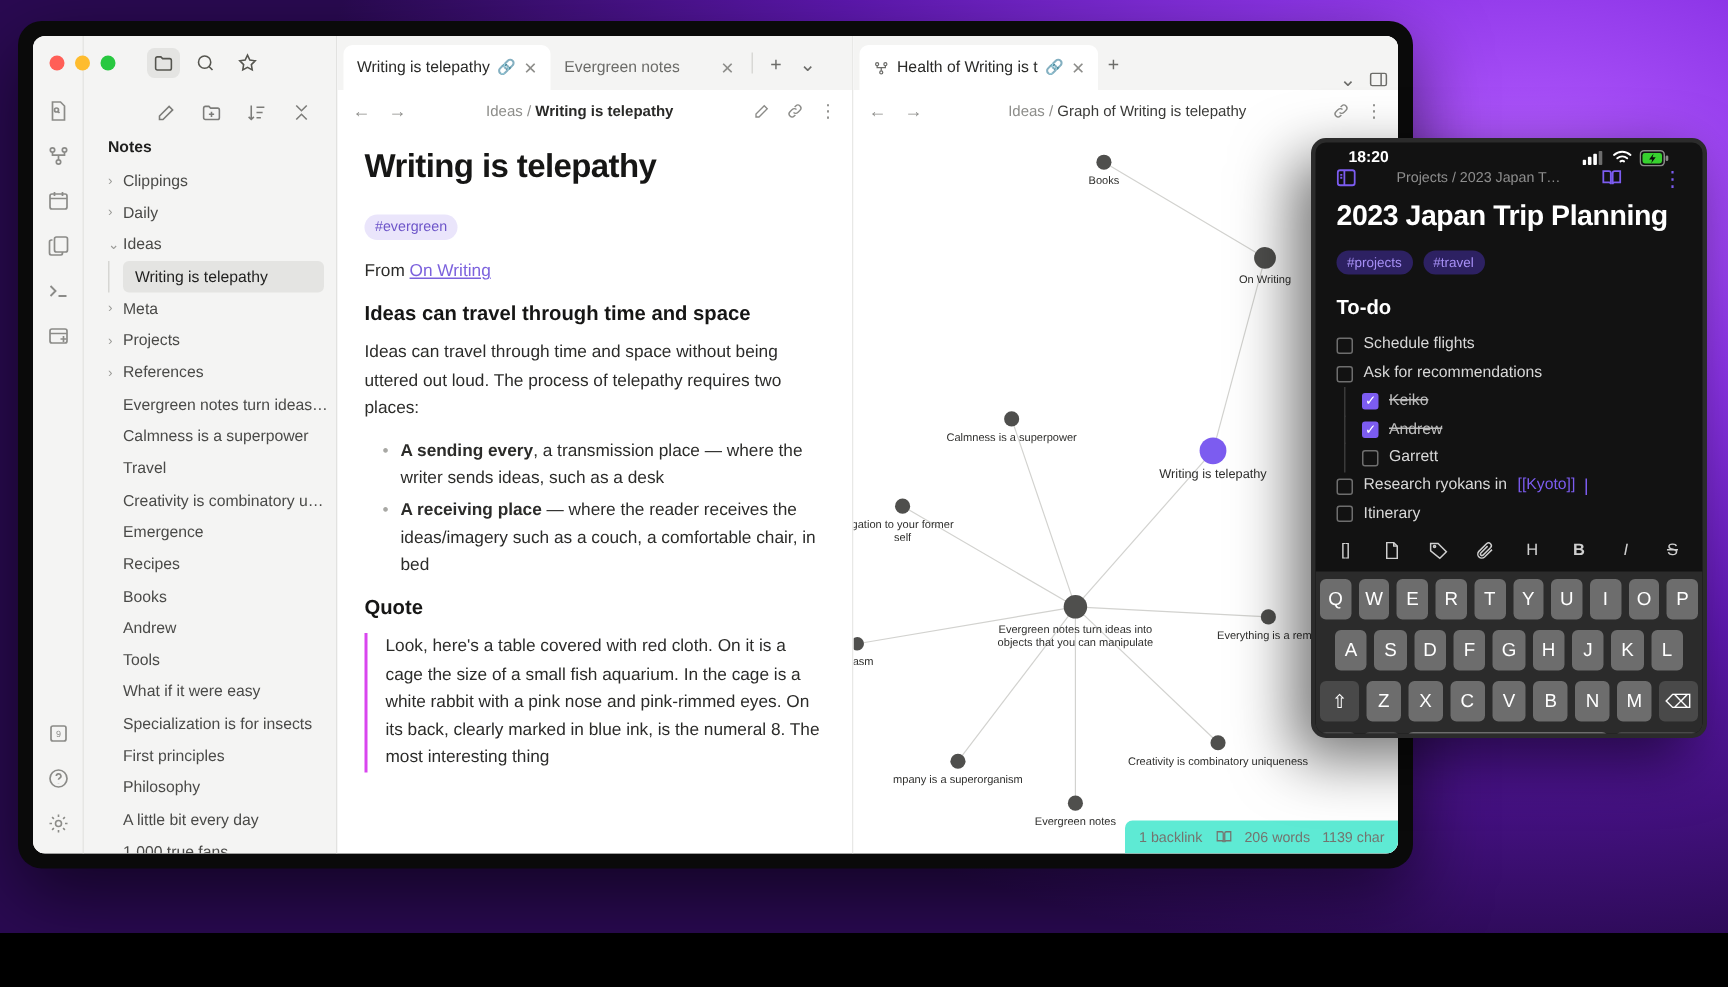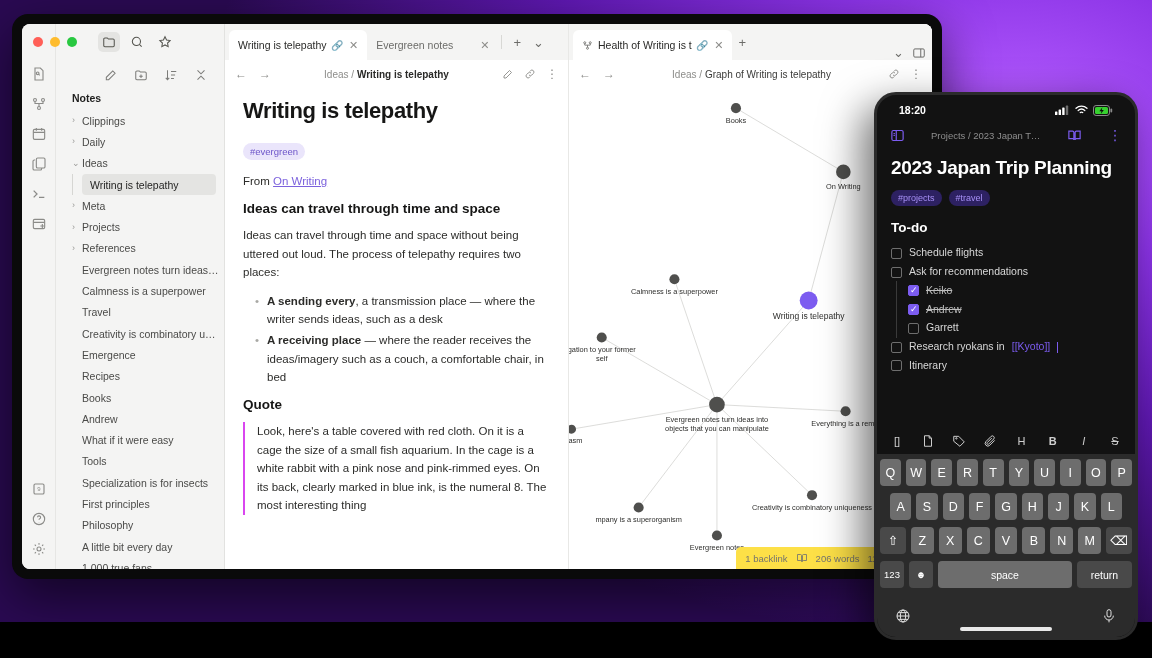--- a/index.html
+++ b/index.html
@@ -112,34 +112,34 @@
   .note ul { margin: 0 0 10px 14px; }
   .note li { font-size: 11.5px; line-height: 1.62; color: #2c2c2a; margin-bottom: 2px; list-style: none; position: relative; padding-left: 10px; }
   .note li::before { content: "•"; position: absolute; left: -2px; color: #a8a8a4; }
   .note blockquote { border-left: 2px solid #d946ef; padding-left: 12px; }
   .note blockquote p { margin-bottom: 0; }
 
   
   .graph-canvas { position: absolute; inset: 0; top: 64px; overflow: hidden; }
   .graph-canvas svg { width: 100%; height: 100%; display: block; }
   .graph-status {
-    position: absolute; right: 14px; bottom: 0;
-    background: #fde047; border-top-left-radius: 5px;
+    position: absolute; right: 0; bottom: 0;
+    background: #5eead4; border-top-left-radius: 5px;
     font-size: 9.5px; color: #74746f;
     padding: 5px 9px; display: flex; align-items: center; gap: 8px;
     white-space: nowrap;
   }
 
   
   .phone {
     position: absolute; left: 874px; top: 92px;
-    width: 264px; height: 548px;
+    width: 264px; height: 400px;
     background: #121212;
     border: 3px solid #2b2b2b;
-    border-radius: 22px;
+    border-radius: 10px;
     overflow: hidden;
     box-shadow: -12px 14px 40px rgba(0,0,0,.55);
     display: flex; flex-direction: column;
     color: #e8e8e8;
   }
   .statusbar { height: 26px; display: flex; align-items: center; justify-content: space-between; padding: 4px 22px 0; font-size: 10.5px; font-weight: bold; color: #fff; }
   .status-right { display: flex; align-items: center; gap: 5px; }
   .status-right svg { display:block; }
   .ph-header { height: 28px; display: flex; align-items: center; gap: 26px; padding: 0 13px; }
   .ph-crumb { flex: 1; text-align: center; font-size: 9.5px; color: #8e8e8e; overflow: hidden; text-overflow: ellipsis; white-space: nowrap; }
@@ -367,24 +367,24 @@
           <div class="sb-row file">
             <span>Recipes</span>
           </div>
           <div class="sb-row file">
             <span>Books</span>
           </div>
           <div class="sb-row file">
             <span>Andrew</span>
           </div>
           <div class="sb-row file">
+            <span>Tools</span>
+          </div>
+          <div class="sb-row file">
             <span>What if it were easy</span>
-          </div>
-          <div class="sb-row file">
-            <span>Tools</span>
           </div>
           <div class="sb-row file">
             <span>Specialization is for insects</span>
           </div>
           <div class="sb-row file">
             <span>First principles</span>
           </div>
           <div class="sb-row file">
             <span>Philosophy</span>
           </div>

